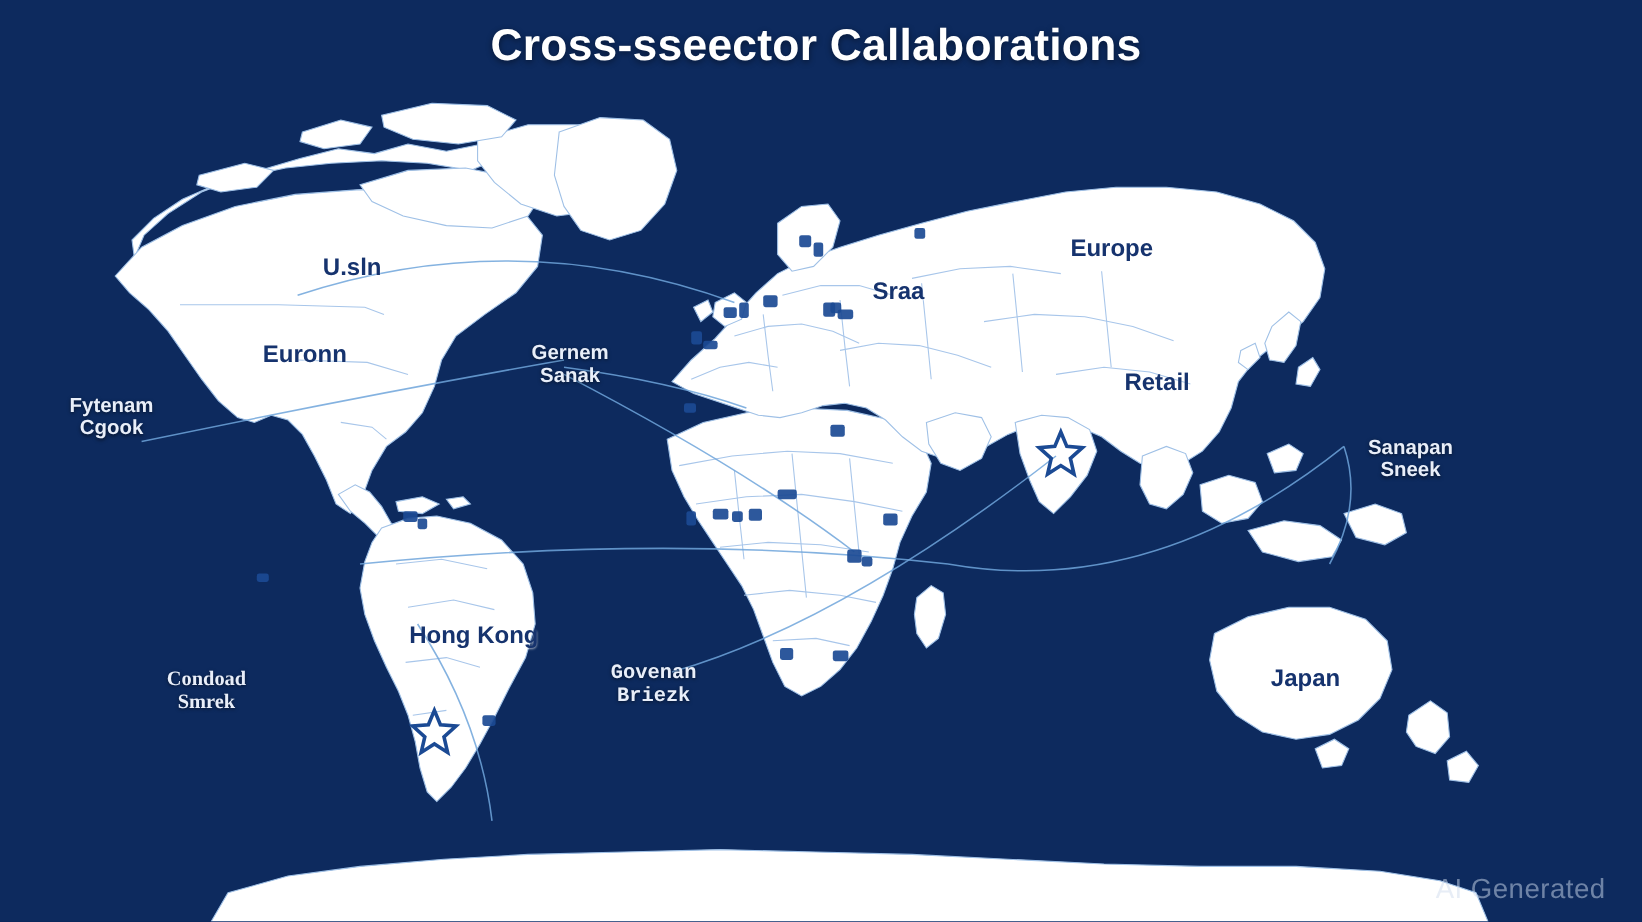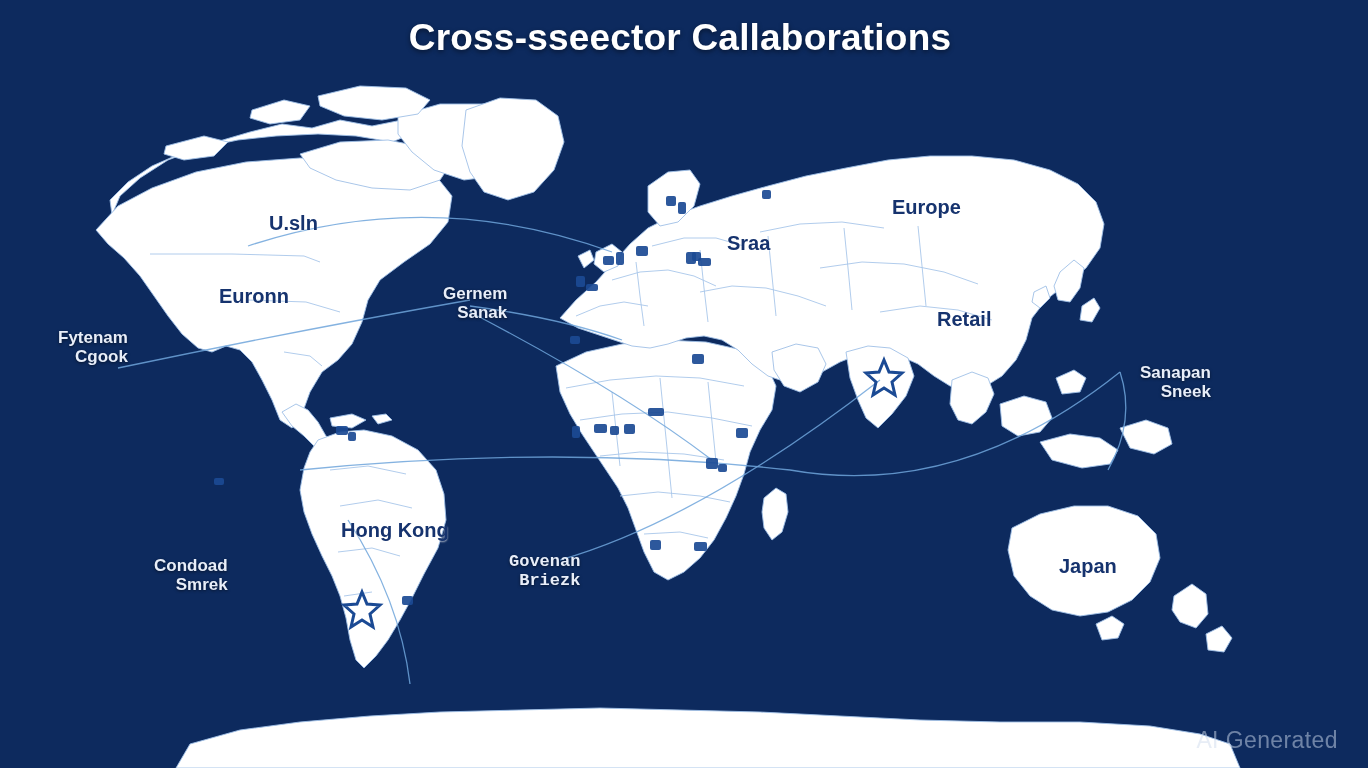--- a/index.html
+++ b/index.html
@@ -50,21 +50,21 @@
     font-size: 20px;
     font-weight: bold;
     text-shadow: 0 1px 2px rgba(255,255,255,0.65);
   }
   .label.on-sea {
     color: #e8eef9;
     font-size: 17px;
     font-weight: bold;
     text-shadow: 0 1px 3px rgba(0,0,0,0.55);
   }
-  .label.two-line { text-align: right; }
+  .label.two-line { text-align: center; }
 
   
   #watermark {
     position: absolute;
     right: 22px;
     bottom: 14px;
     color: rgba(208,219,238,0.50);
     font-size: 23px;
     letter-spacing: 0.4px;
   }
@@ -284,21 +284,21 @@
 
   <div class="label on-land" style="left:874px; top:196px;margin-left:18px;">Europe</div>
 
   <div class="label on-land" style="left:937px; top:308px;">Retail</div>
 
   <div class="label on-sea two-line" style="left:1140px; top:363px;">Sanapan
 Sneek</div>
 
   <div class="label on-land" style="left:341px; top:503px;margin-top:16px;">Hong Kong</div>
 
-  <div class="label on-sea two-line" style="left:154px; top:556px;">Condoad
+  <div class="label on-sea two-line" style="left:139px; top:556px;font-family:Liberation Serif, serif;">Condoad
 Smrek</div>
 
   <div class="label on-sea two-line" style="left:509px; top:552px;font-family:Liberation Mono, monospace;">Govenan
 Briezk</div>
 
   <div class="label on-land" style="left:1059px; top:555px;">Japan</div>
 
   <div id="watermark">AI Generated</div>
 
 </div>

